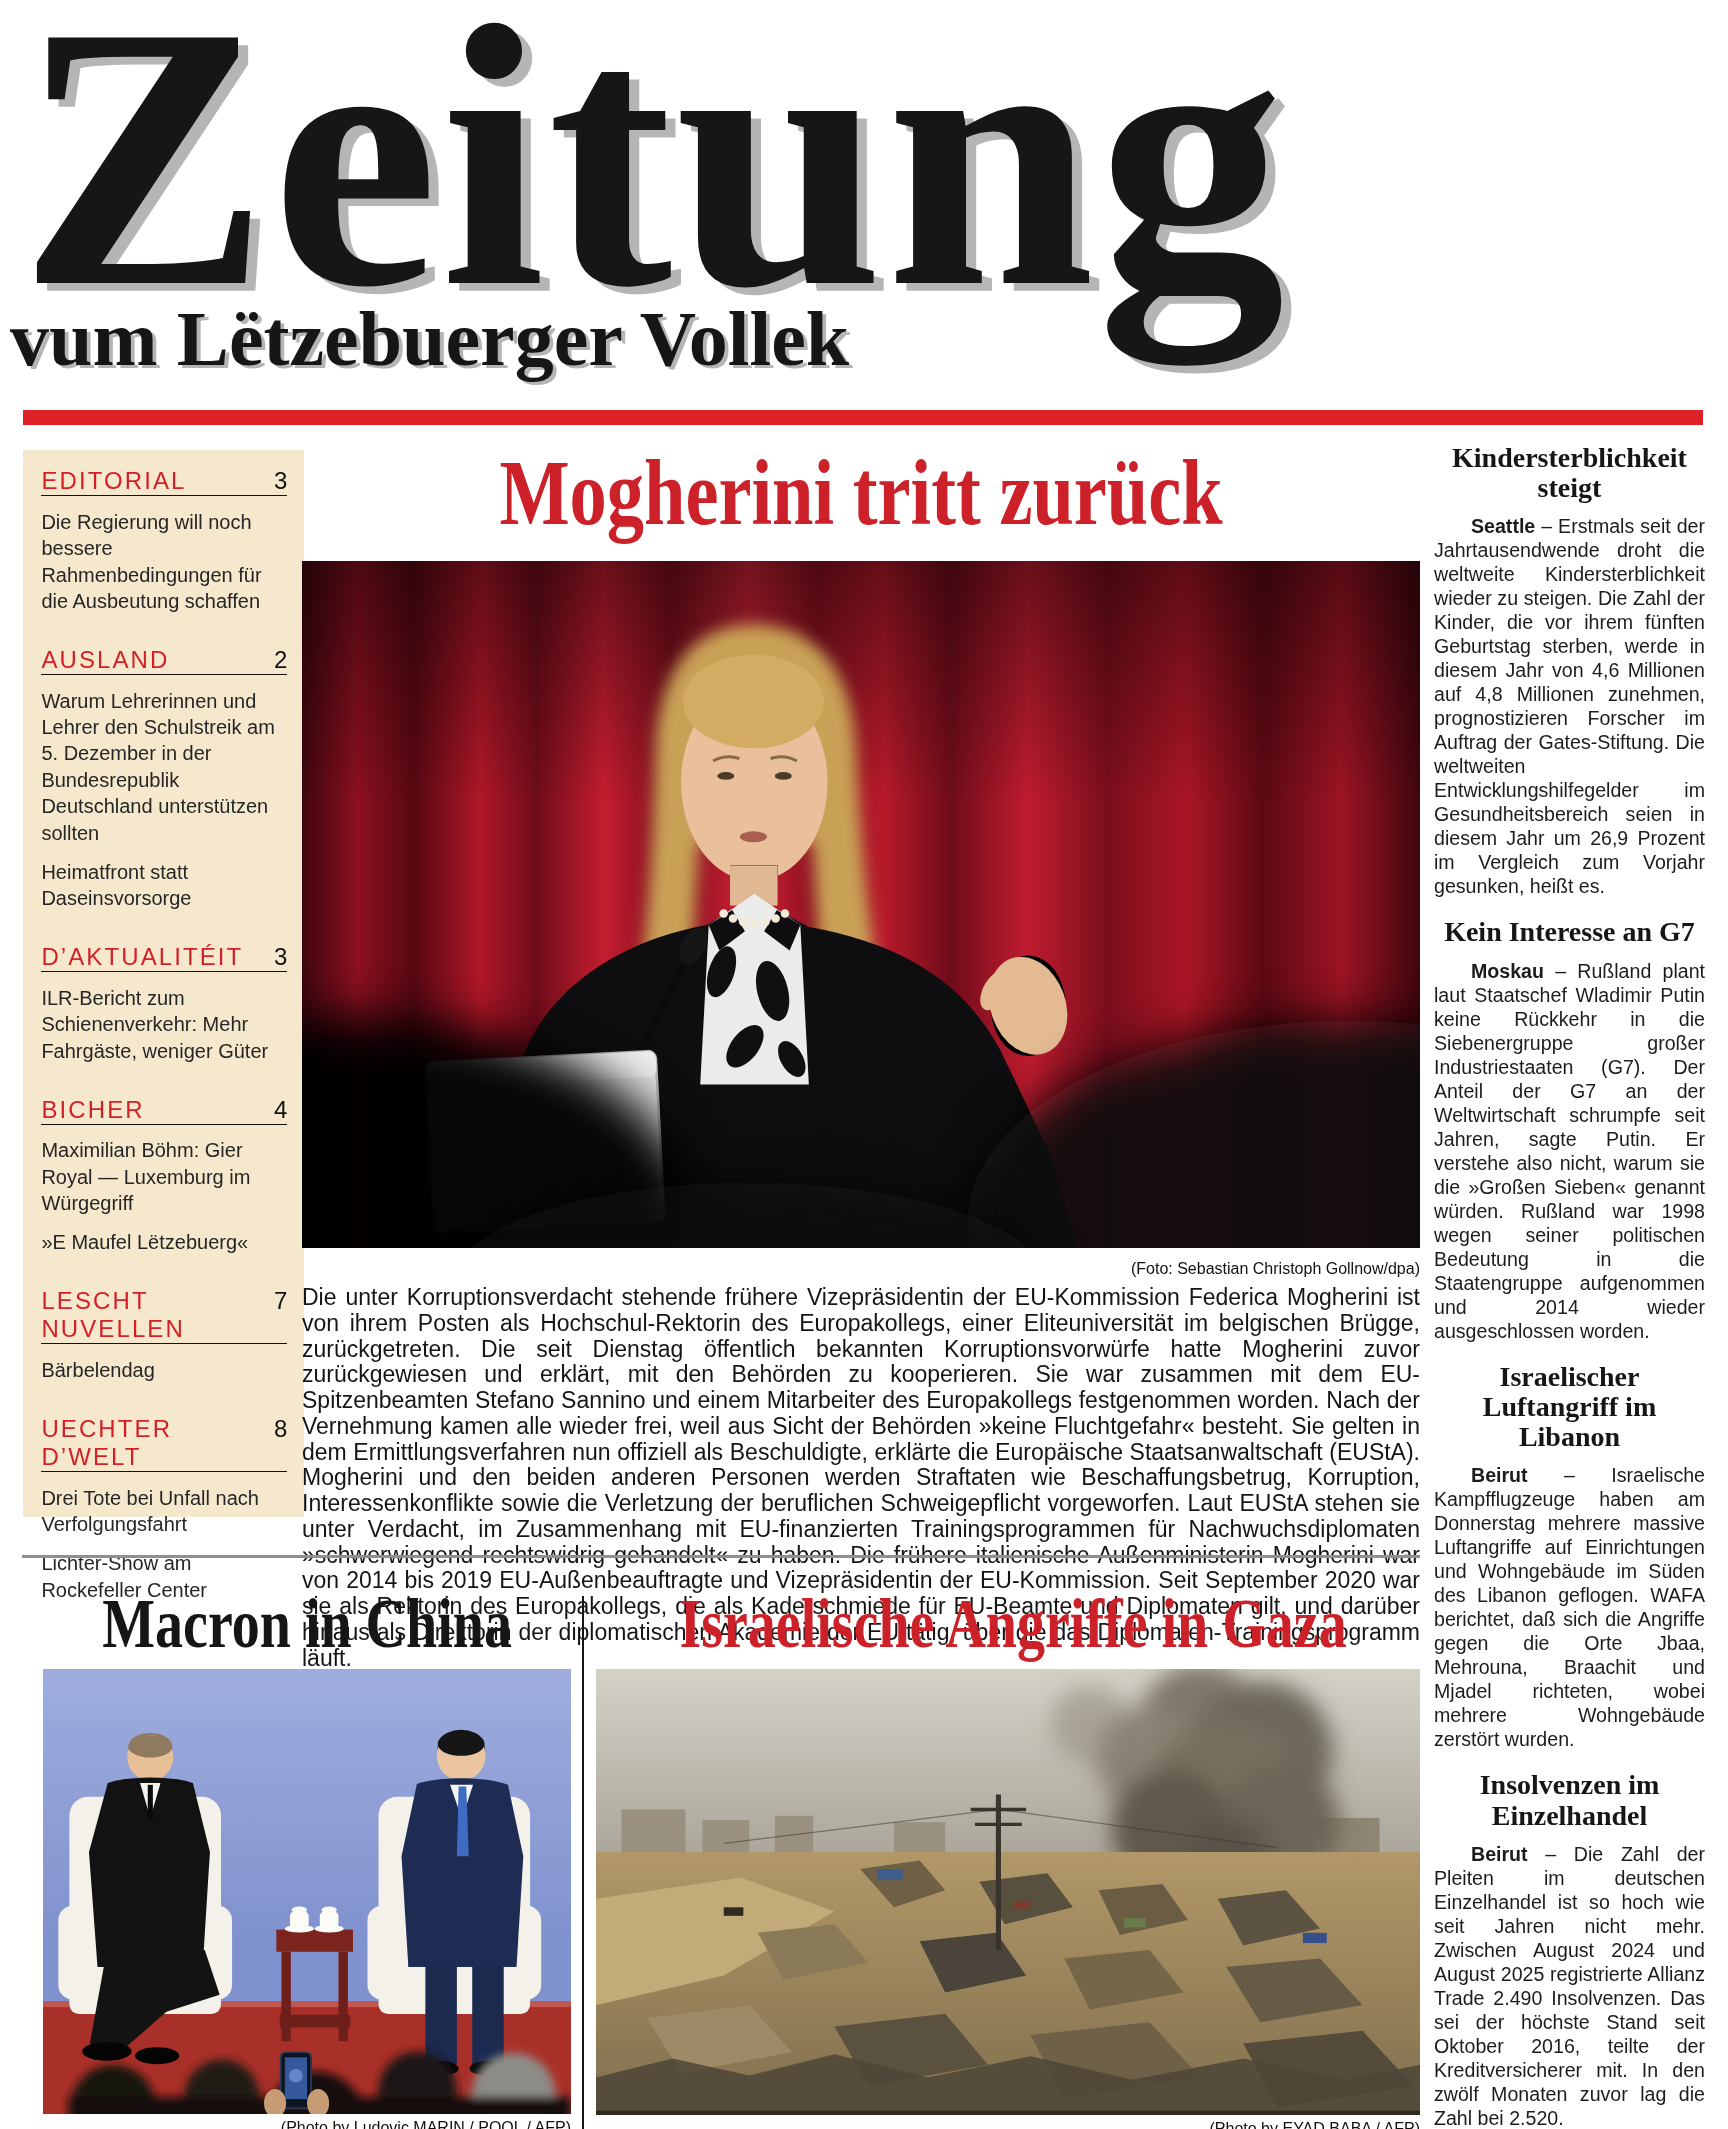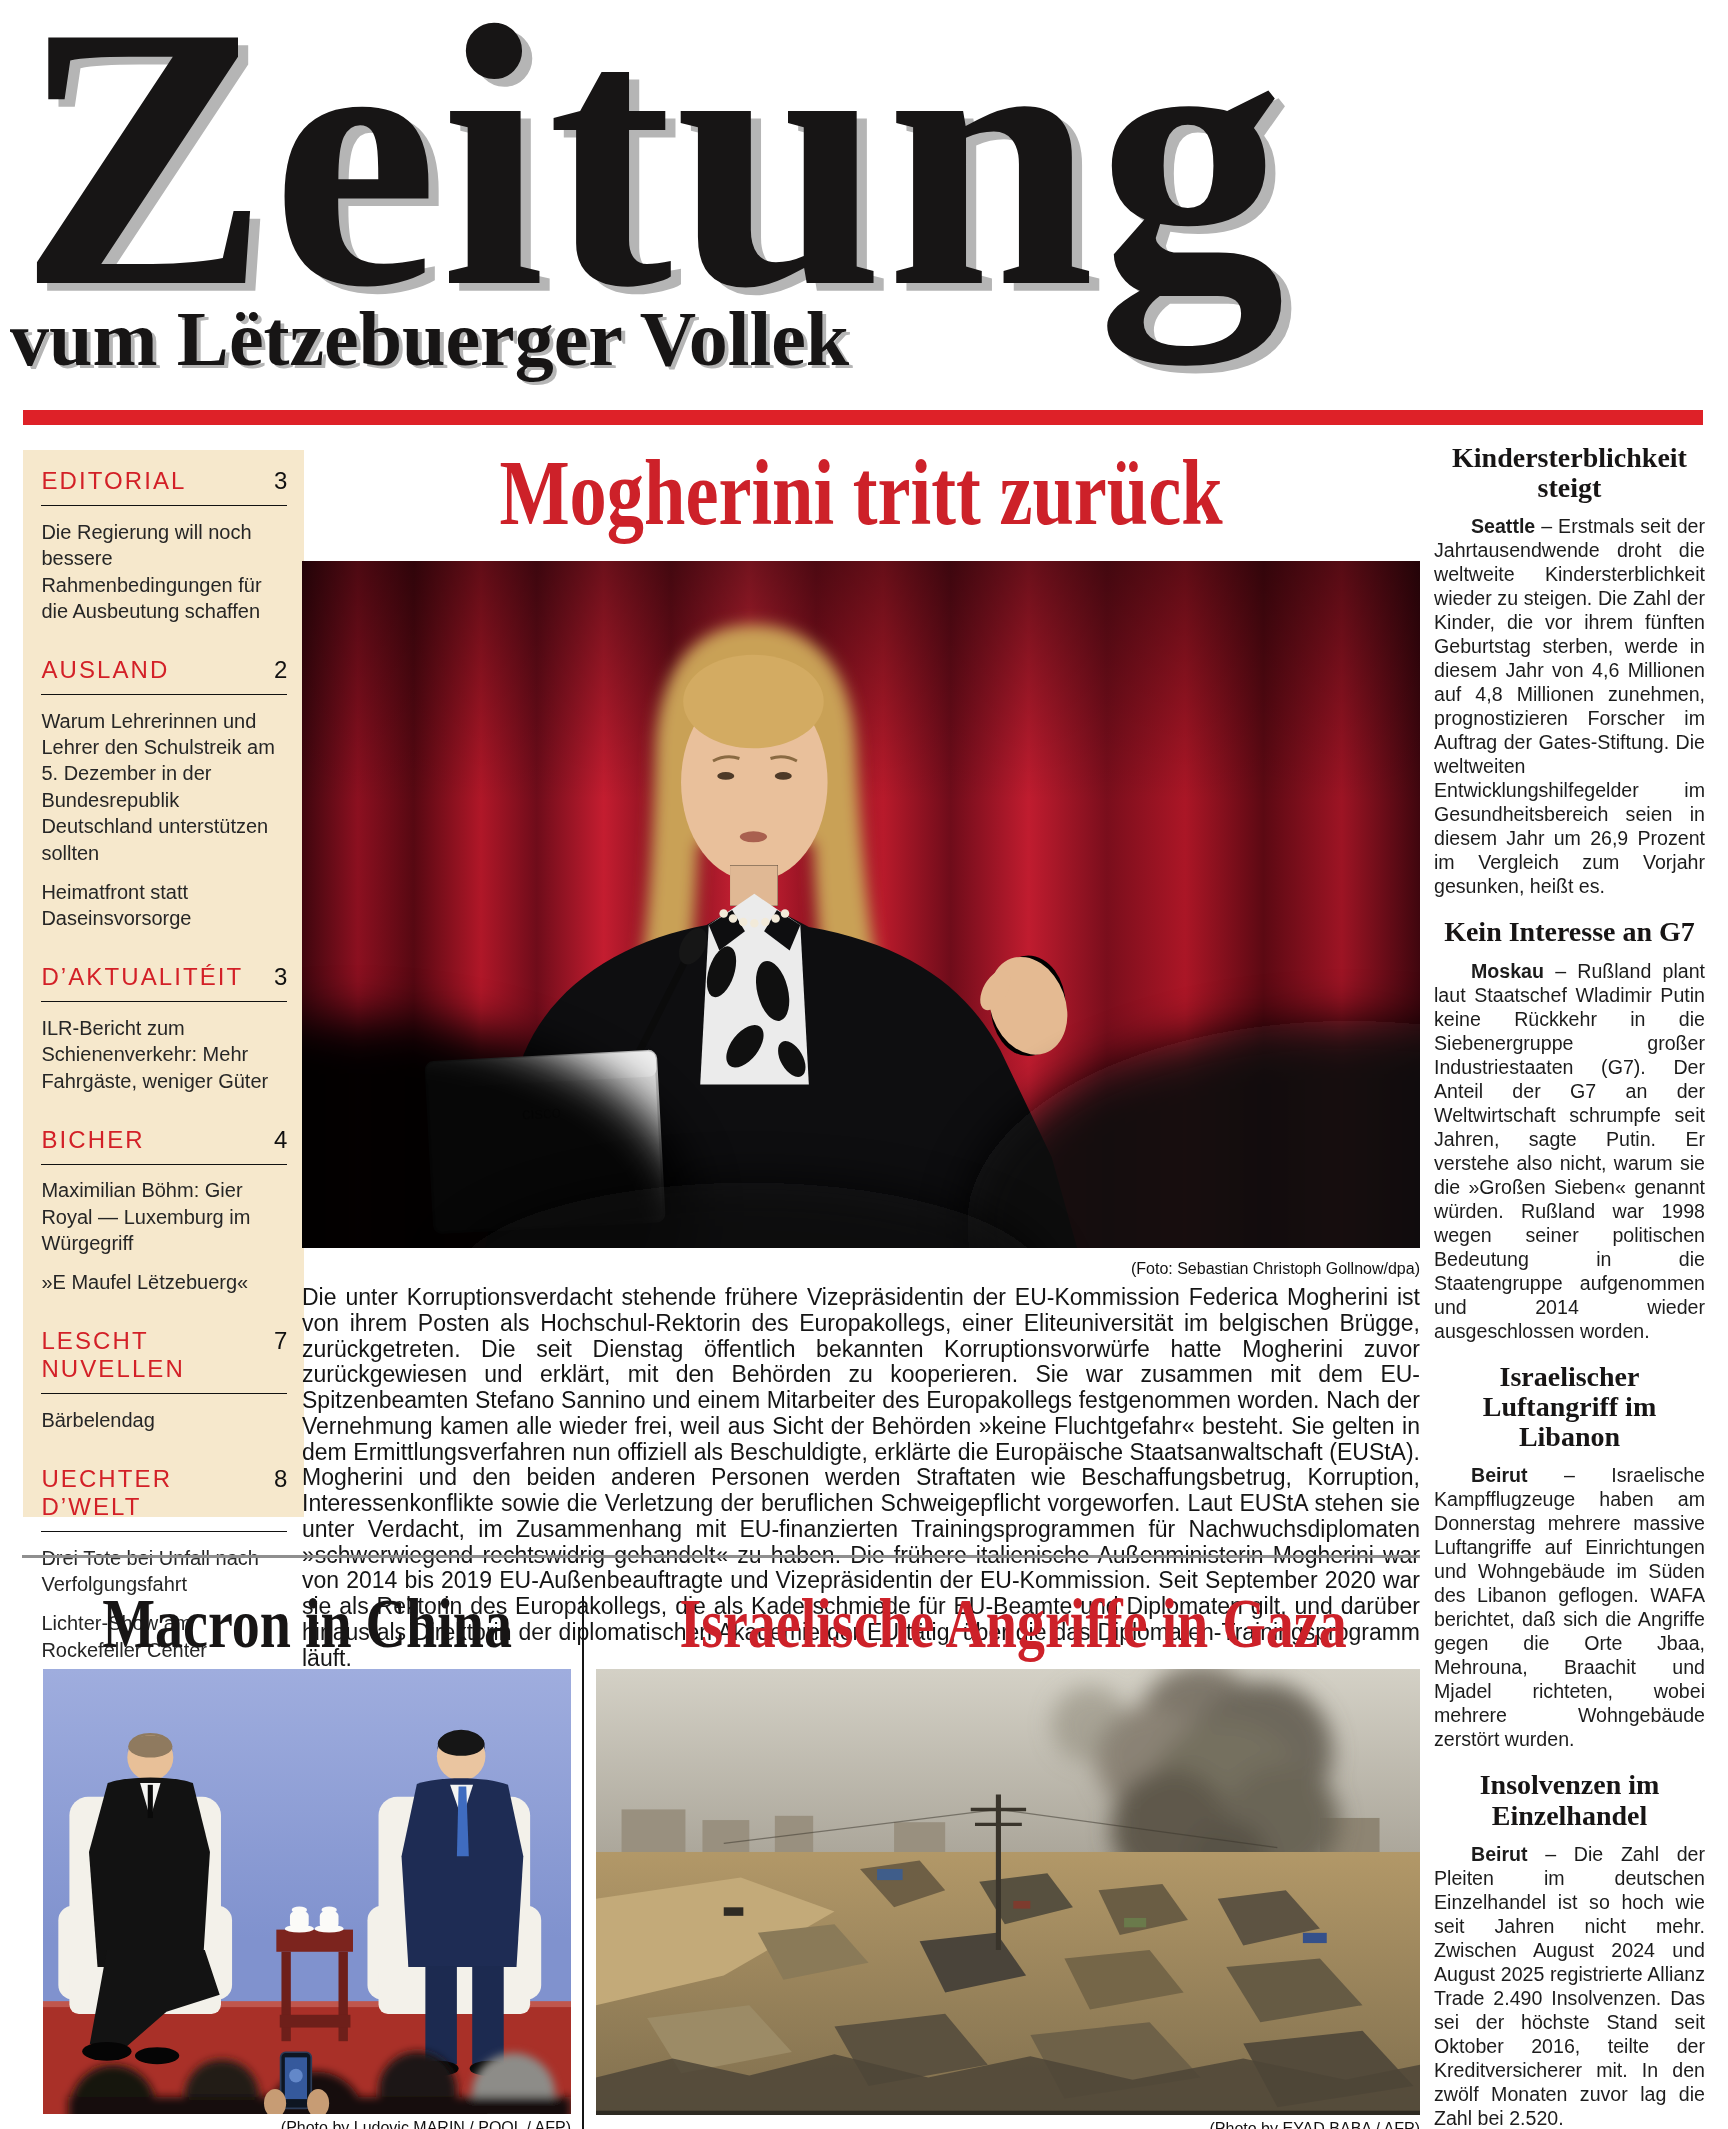--- a/index.html
+++ b/index.html
@@ -26,21 +26,21 @@
   .red-rule { position:absolute; left:23.4px; top:410px; width:1680px; height:15.3px; background:#de2128; }
 
   
   .sidebar {
     position:absolute; left:23.4px; top:450px; width:281px; height:1067px;
     background:#f6e8cc; padding:17px 17px 12.8px 18px;
   }
   .sb-section { margin-bottom:31.5px; }
   .sb-head {
     display:flex; justify-content:space-between; align-items:baseline;
-    border-bottom:1.7px solid #111; padding-bottom:10px;
+    border-bottom:1.7px solid #111; padding-bottom:0;
   }
   .sb-title { font-size:24px; color:#d32027; letter-spacing:2.1px; }
   .sb-page  { font-size:24px; color:#111; }
   .sb-item  { font-size:20px; line-height:1.32; color:#262626; margin-top:12.8px; }
   .sb-item:empty { display:none; }
 
   
   .main-headline {
     position:absolute; left:302px; top:439px; width:1118px; text-align:center;
     font-size:93px; font-weight:bold; color:#cd2129; white-space:nowrap;

